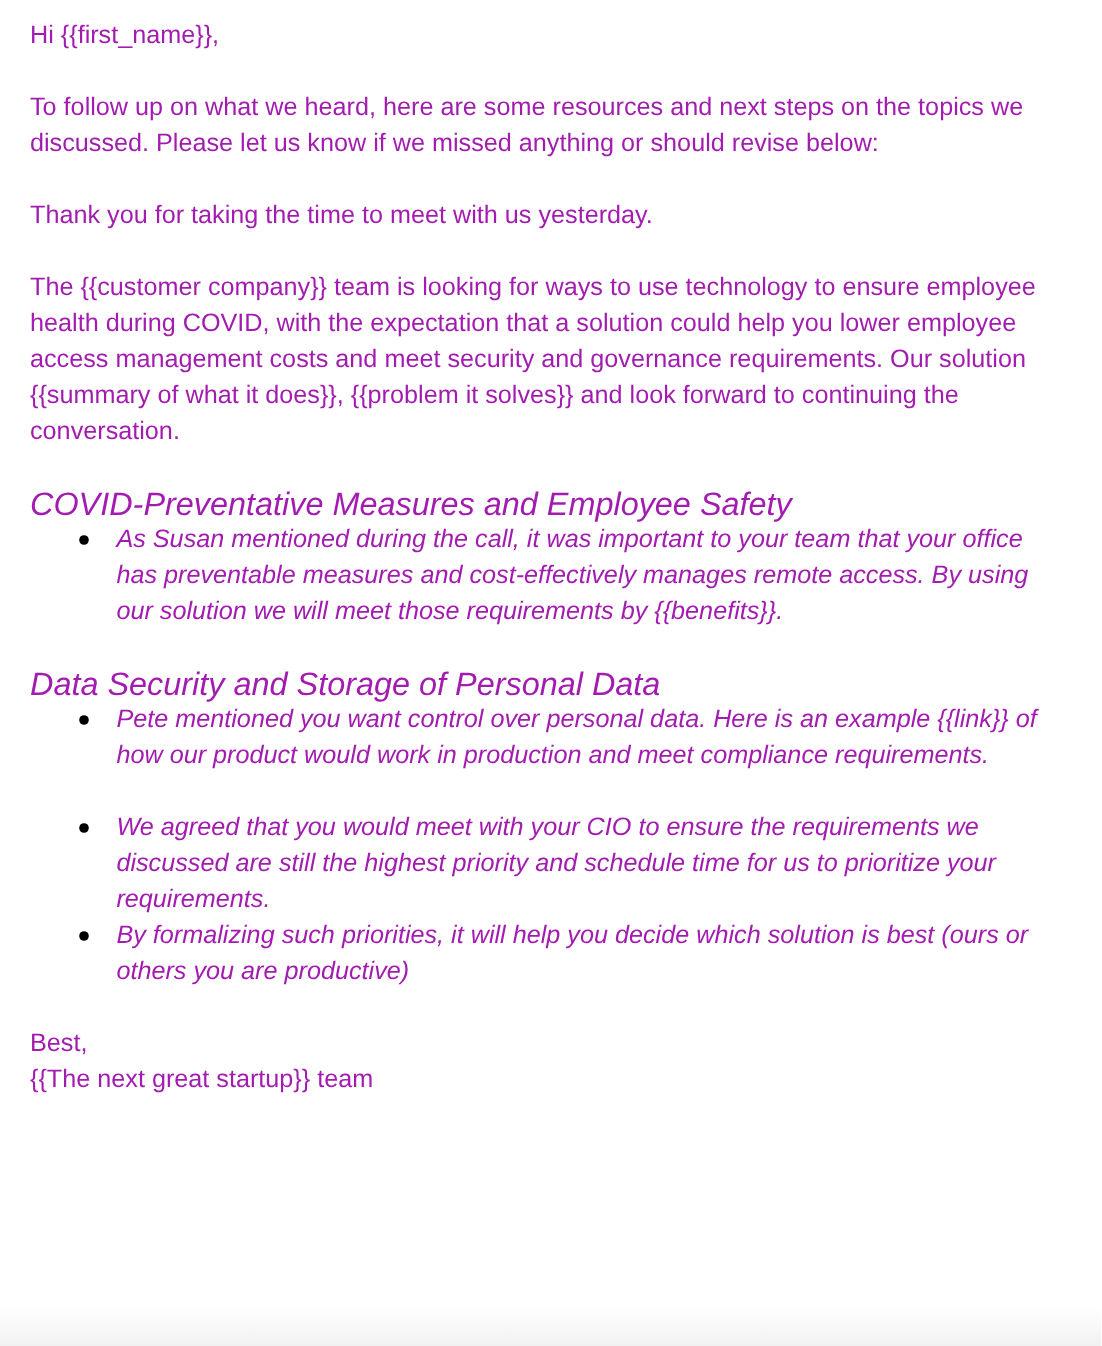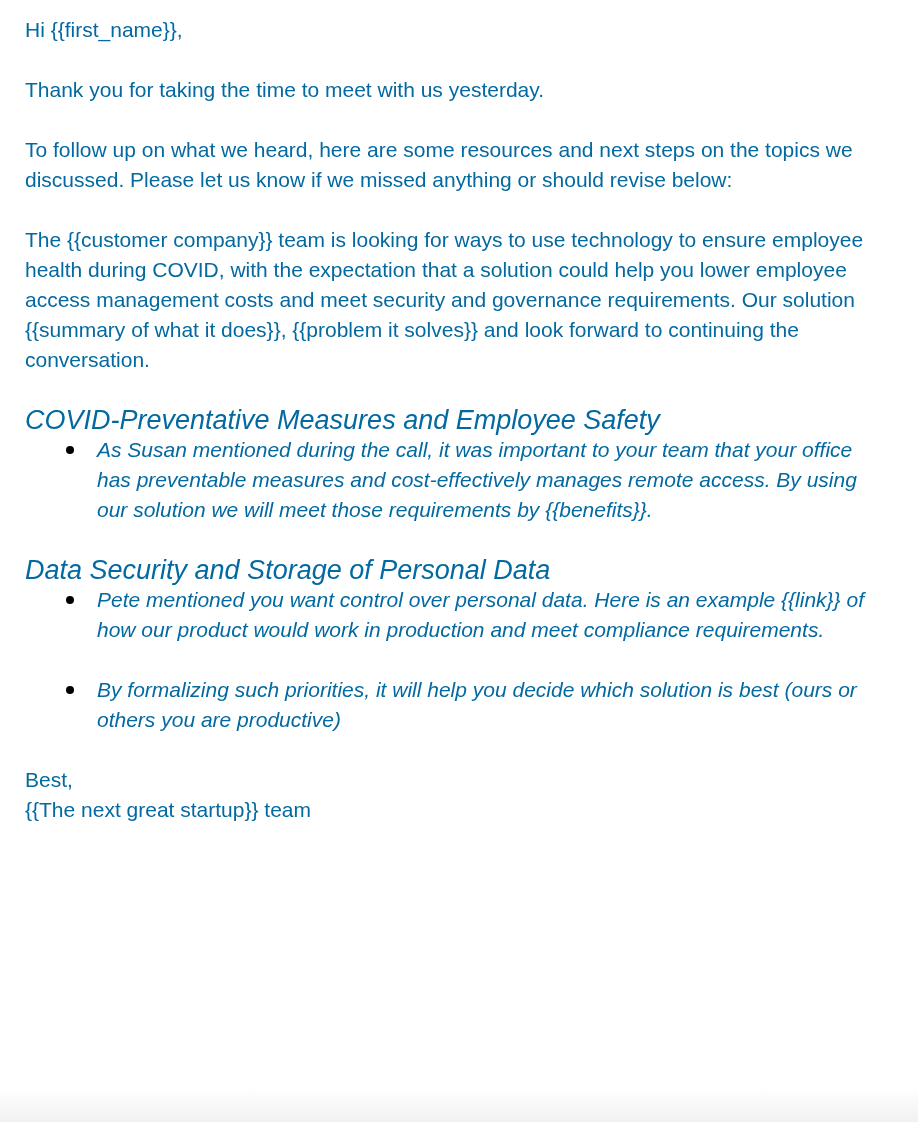--- a/index.html
+++ b/index.html
@@ -9,21 +9,21 @@
   }
   .page {
     position: relative;
     width: 918px;
     height: 1122px;
     background: #ffffff;
     overflow: hidden;
     font-family: "Liberation Sans", sans-serif;
     font-size: 21px;
     line-height: 30px;
-    color: #0369a1;
+    color: #a21caf;
   }
   .content {
     padding: 15px 27px 0 25px;
   }
   .para {
     margin: 0 0 30px 0;
   }
   .section-title {
     margin: 0;
     font-weight: normal;
@@ -67,37 +67,38 @@
   }
 </style>
 </head>
 <body>
 
 <div class="page">
   <div class="content">
 
     <p class="para">Hi {{first_name}},</p>
 
+    <p class="para">To follow up on what we heard, here are some resources and next steps on the topics we discussed. Please let us know if we missed anything or should revise below:</p>
+
     <p class="para">Thank you for taking the time to meet with us yesterday.</p>
-
-    <p class="para">To follow up on what we heard, here are some resources and next steps on the topics we discussed. Please let us know if we missed anything or should revise below:</p>
 
     <p class="para">The {{customer company}} team is looking for ways to use technology to ensure employee health during COVID, with the expectation that a solution could help you lower employee access management costs and meet security and governance requirements. Our solution {{summary of what it does}}, {{problem it solves}} and look forward to continuing the conversation.</p>
 
     <h2 class="section-title italic">COVID-Preventative Measures and Employee Safety</h2>
     <ul class="bullets">
       <li>As Susan mentioned during the call, it was important to your team that your office has preventable measures and cost-effectively manages remote access. By using our solution we will meet those requirements by {{benefits}}.</li>
     </ul>
 
     <h2 class="section-title italic">Data Security and Storage of Personal Data</h2>
     <ul class="bullets">
       <li>Pete mentioned you want control over personal data. Here is an example {{link}} of how our product would work in production and meet compliance requirements.</li>
     </ul>
 
     <ul class="bullets">
+      <li>We agreed that you would meet with your CIO to ensure the requirements we discussed are still the highest priority and schedule time for us to prioritize your requirements.</li>
       <li>By formalizing such priorities, it will help you decide which solution is best (ours or others you are productive)</li>
     </ul>
 
 
     <p class="signoff">Best,</p>
     <p class="signoff">{{The next great startup}} team</p>
 
   </div>
   <div class="bottom-fade"></div>
 </div>

